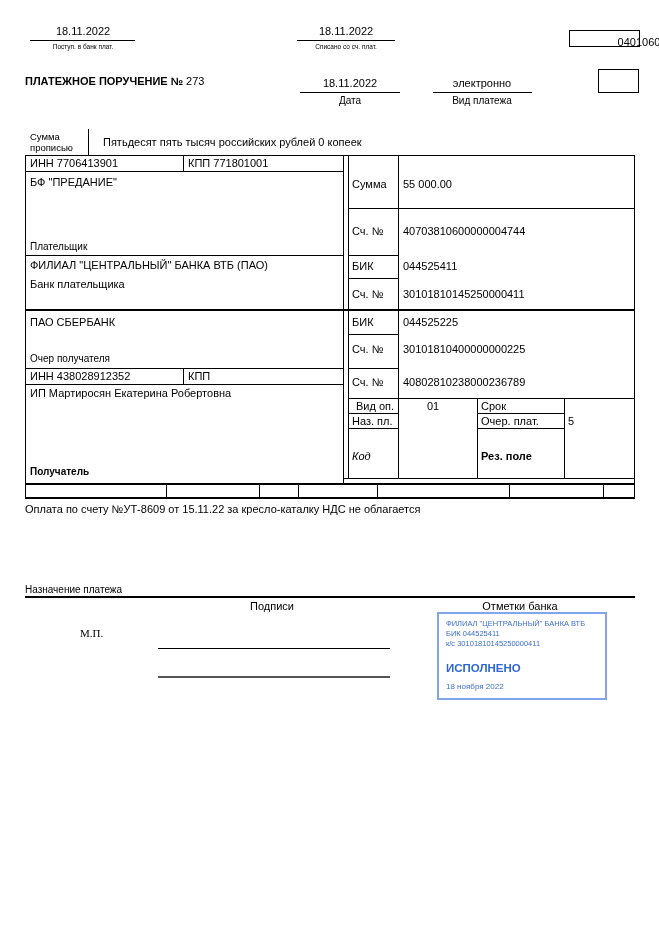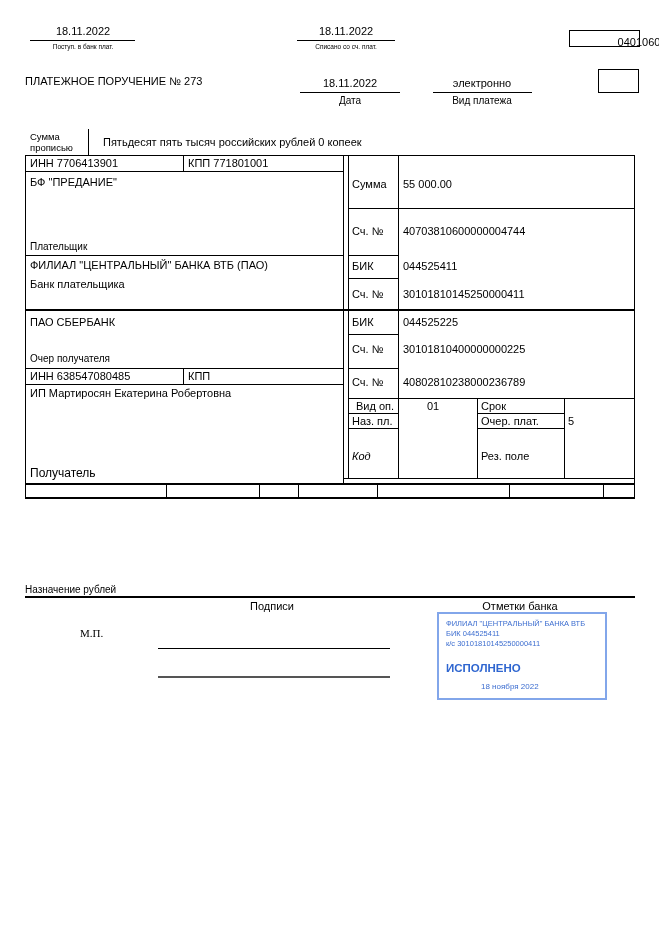--- a/index.html
+++ b/index.html
@@ -1,31 +1,31 @@
 <!DOCTYPE html>
 <html><head>
 <meta charset="utf-8">
 <style>
   html,body{margin:0;padding:0;background:#ffffff;}
   .page{position:relative;width:659px;height:933px;background:#fff;
         font-family:"Liberation Sans",sans-serif;color:#000;overflow:hidden;}
   .t{position:absolute;font-size:11px;white-space:nowrap;}
-  .b{font-weight:normal;}
+  .b{font-weight:bold;}
   .sm{font-size:9.5px;}
   .tiny{font-size:6.5px;}
   .ctr{transform:translateX(-50%);text-align:center;}
   .hl{position:absolute;background:#000;height:1px;}
   .hl2{position:absolute;background:#000;height:2px;}
   .vl{position:absolute;background:#000;width:1px;}
   .box{position:absolute;border:1.5px solid #000;background:#fff;}
   .stamp{position:absolute;left:437px;top:612px;width:170px;height:88px;
          border:2px solid #82a6ea;box-sizing:border-box;padding:5px 7px;}
   .stamp .s1{font-size:7.5px;color:#3d6ed0;line-height:10px;white-space:nowrap;}
   .stamp .st{font-size:11.5px;font-weight:bold;color:#2f66d0;margin-top:13px;}
-  .stamp .sd{font-size:8px;color:#3d6ed0;margin-top:8px;margin-left:35px;}
+  .stamp .sd{font-size:8px;color:#3d6ed0;margin-top:8px;}
   .sig1{position:absolute;left:158px;top:648px;width:232px;height:1px;background:#000;}
   .sig2{position:absolute;left:158px;top:676px;width:232px;height:2px;background:#555;}
 </style>
 </head>
 <body>
 
 <div class="page">
 
   <div class="t ctr" style="left:83px;top:25px;">18.11.2022</div>
   <div class="hl" style="left:30px;top:40px;width:105px;"></div>
@@ -94,24 +94,24 @@
   <div class="vl" style="left:603px;top:484px;height:14px;"></div>
 
   <div class="t" style="left:30px;top:157px;">ИНН 7706413901</div>
   <div class="t" style="left:188px;top:157px;">КПП 771801001</div>
   <div class="t" style="left:30px;top:176px;">БФ "ПРЕДАНИЕ"</div>
   <div class="sm t" style="left:30px;top:241px;font-size:10px;">Плательщик</div>
   <div class="t" style="left:30px;top:259px;">ФИЛИАЛ "ЦЕНТРАЛЬНЫЙ" БАНКА ВТБ (ПАО)</div>
   <div class="sm t" style="left:30px;top:278px;font-size:11px;">Банк плательщика</div>
   <div class="t" style="left:30px;top:316px;">ПАО СБЕРБАНК</div>
   <div class="sm t" style="left:30px;top:353px;font-size:10px;">Очер получателя</div>
-  <div class="t" style="left:30px;top:370px;">ИНН 638547080485</div>
+  <div class="t" style="left:30px;top:370px;">ИНН 438028912352</div>
   <div class="t" style="left:188px;top:370px;">КПП</div>
   <div class="t" style="left:30px;top:387px;">ИП Мартиросян Екатерина Робертовна</div>
-  <div class="sm t" style="left:30px;top:466px;font-size:12px;">Получатель</div>
+  <div class="sm t" style="left:30px;top:466px;font-size:10px;font-weight:bold;">Получатель</div>
 
   <div class="t" style="left:352px;top:178px;">Сумма</div>
   <div class="t" style="left:352px;top:225px;">Сч. №</div>
   <div class="t" style="left:352px;top:260px;">БИК</div>
   <div class="t" style="left:352px;top:288px;">Сч. №</div>
   <div class="t" style="left:352px;top:316px;">БИК</div>
   <div class="t" style="left:352px;top:343px;">Сч. №</div>
   <div class="t" style="left:352px;top:376px;">Сч. №</div>
   <div class="t" style="left:356px;top:400px;">Вид оп.</div>
   <div class="t" style="left:352px;top:415px;">Наз. пл.</div>
@@ -122,23 +122,24 @@
   <div class="t" style="left:403px;top:260px;">044525411</div>
   <div class="t" style="left:403px;top:288px;">30101810145250000411</div>
   <div class="t" style="left:403px;top:316px;">044525225</div>
   <div class="t" style="left:403px;top:343px;">30101810400000000225</div>
   <div class="t" style="left:403px;top:376px;">40802810238000236789</div>
   <div class="t" style="left:403px;top:400px;padding-left:24px;">01</div>
 
   <div class="t" style="left:481px;top:400px;">Срок</div>
   <div class="t" style="left:481px;top:415px;">Очер. плат.</div>
   <div class="t" style="left:568px;top:415px;">5</div>
-  <div class="t" style="left:481px;top:450px;">Рез. поле</div>
+  <div class="t" style="left:481px;top:450px;font-weight:bold;">Рез. поле</div>
 
-  <div class="sm t" style="left:25px;top:584px;font-size:10px;">Назначение рублей</div>
+  <div class="t" style="left:25px;top:503px;">Оплата по счету №УТ-8609 от 15.11.22 за кресло-каталку НДС не облагается</div>
+  <div class="sm t" style="left:25px;top:584px;font-size:10px;">Назначение платежа</div>
   <div class="hl2" style="left:25px;top:596px;width:610px;"></div>
 
   <div class="t ctr" style="left:272px;top:600px;">Подписи</div>
   <div class="t ctr" style="left:520px;top:600px;">Отметки банка</div>
   <div class="t" style="left:80px;top:627px;font-family:Liberation Serif, serif;">М.П.</div>
   <div class="sig1"></div>
   <div class="sig2"></div>
 
   <div class="stamp">
     <div class="s1">ФИЛИАЛ "ЦЕНТРАЛЬНЫЙ" БАНКА ВТБ</div>

